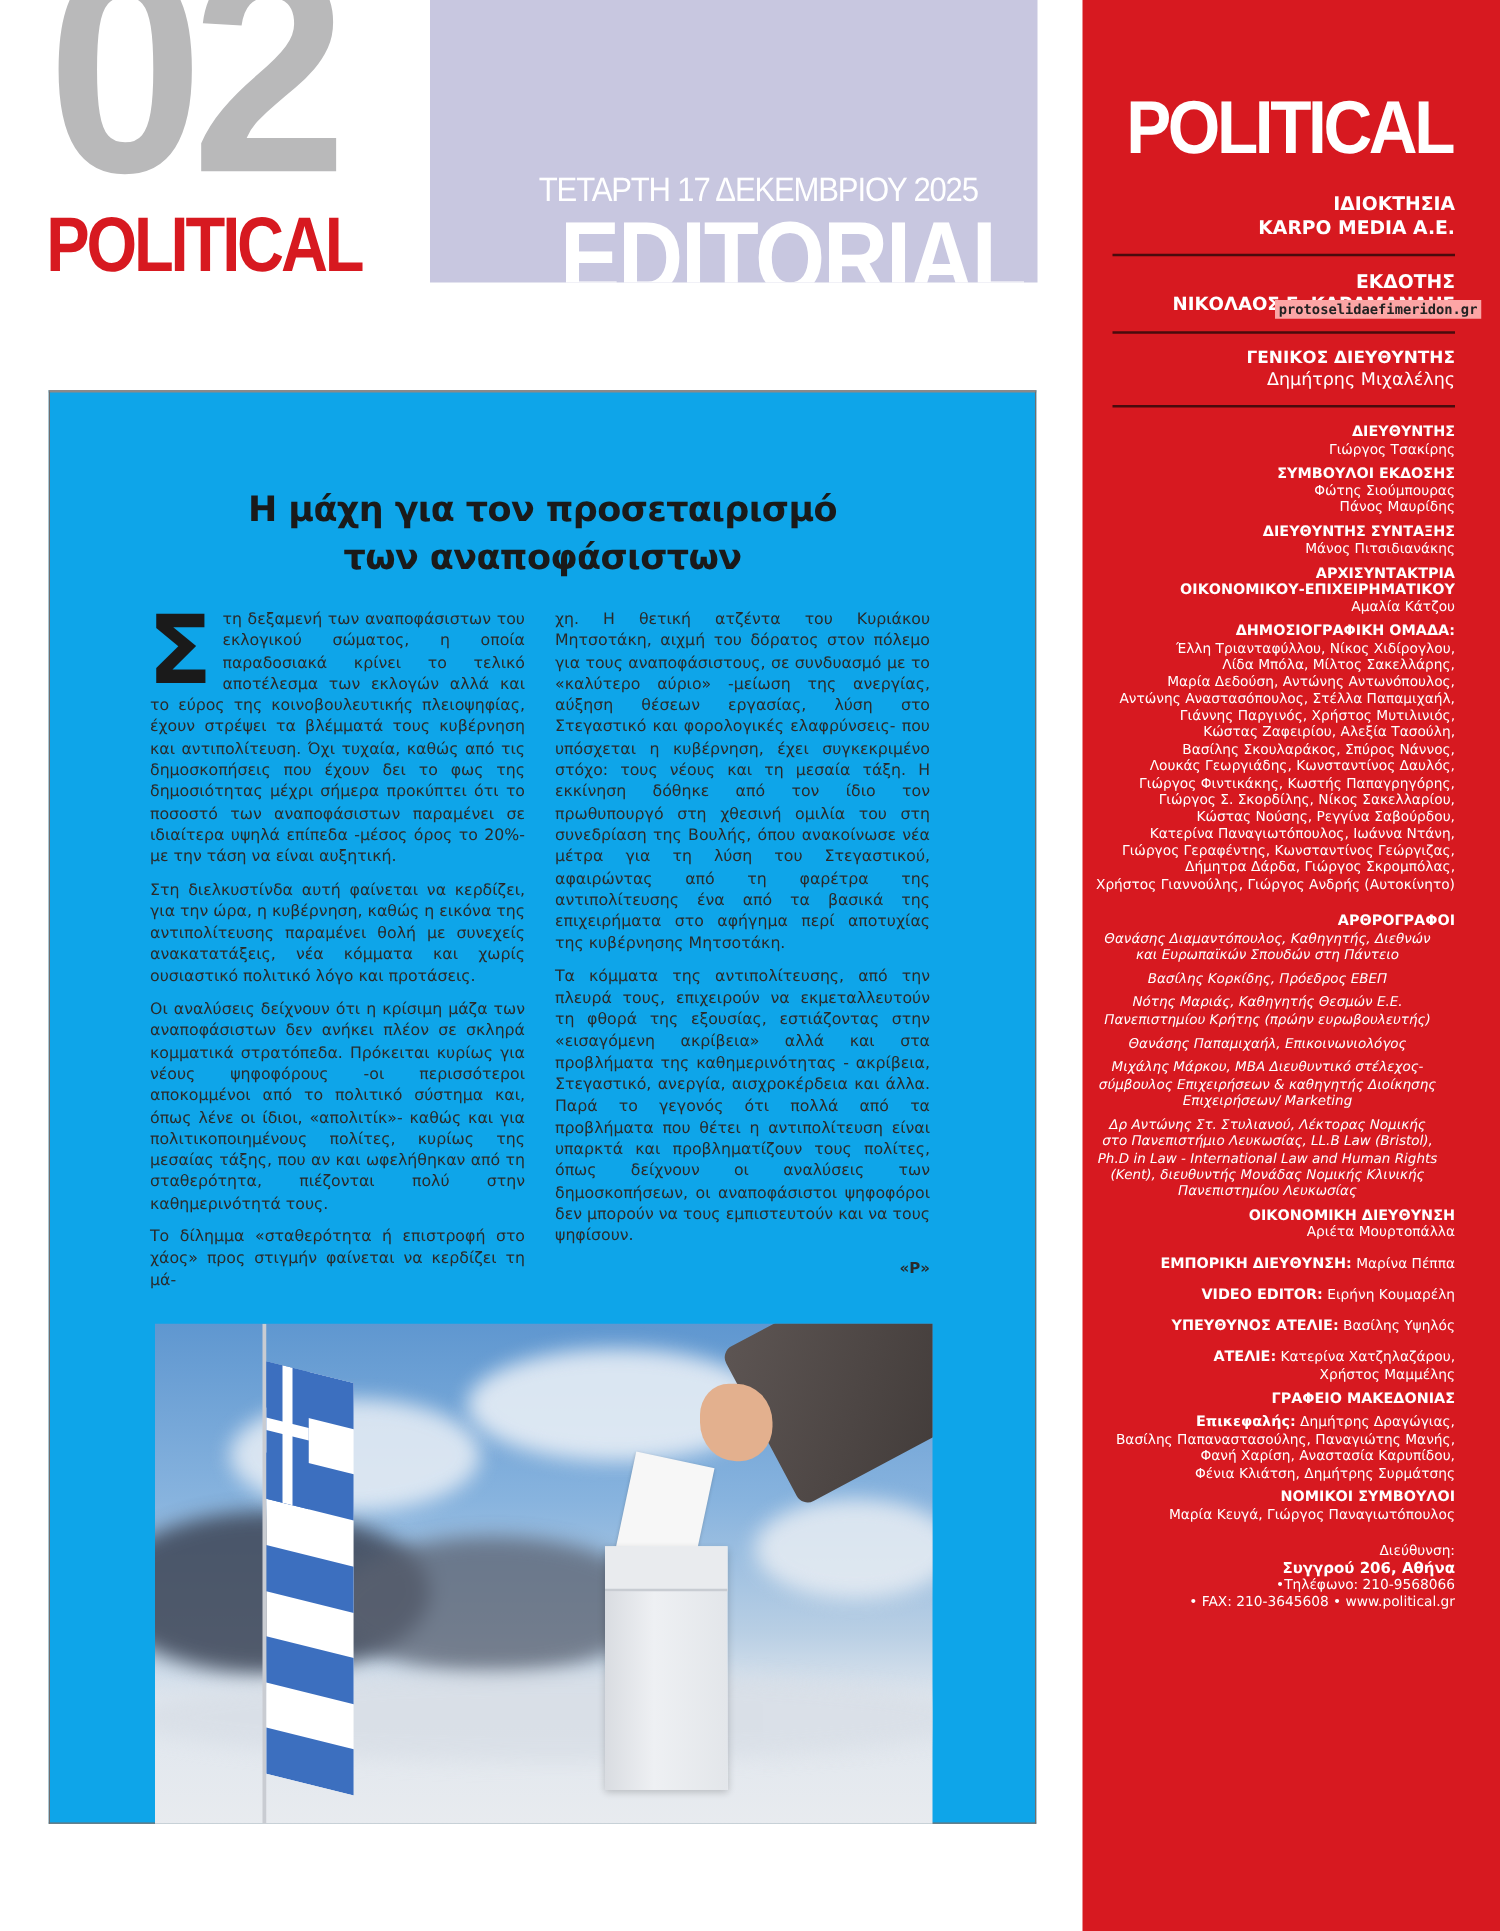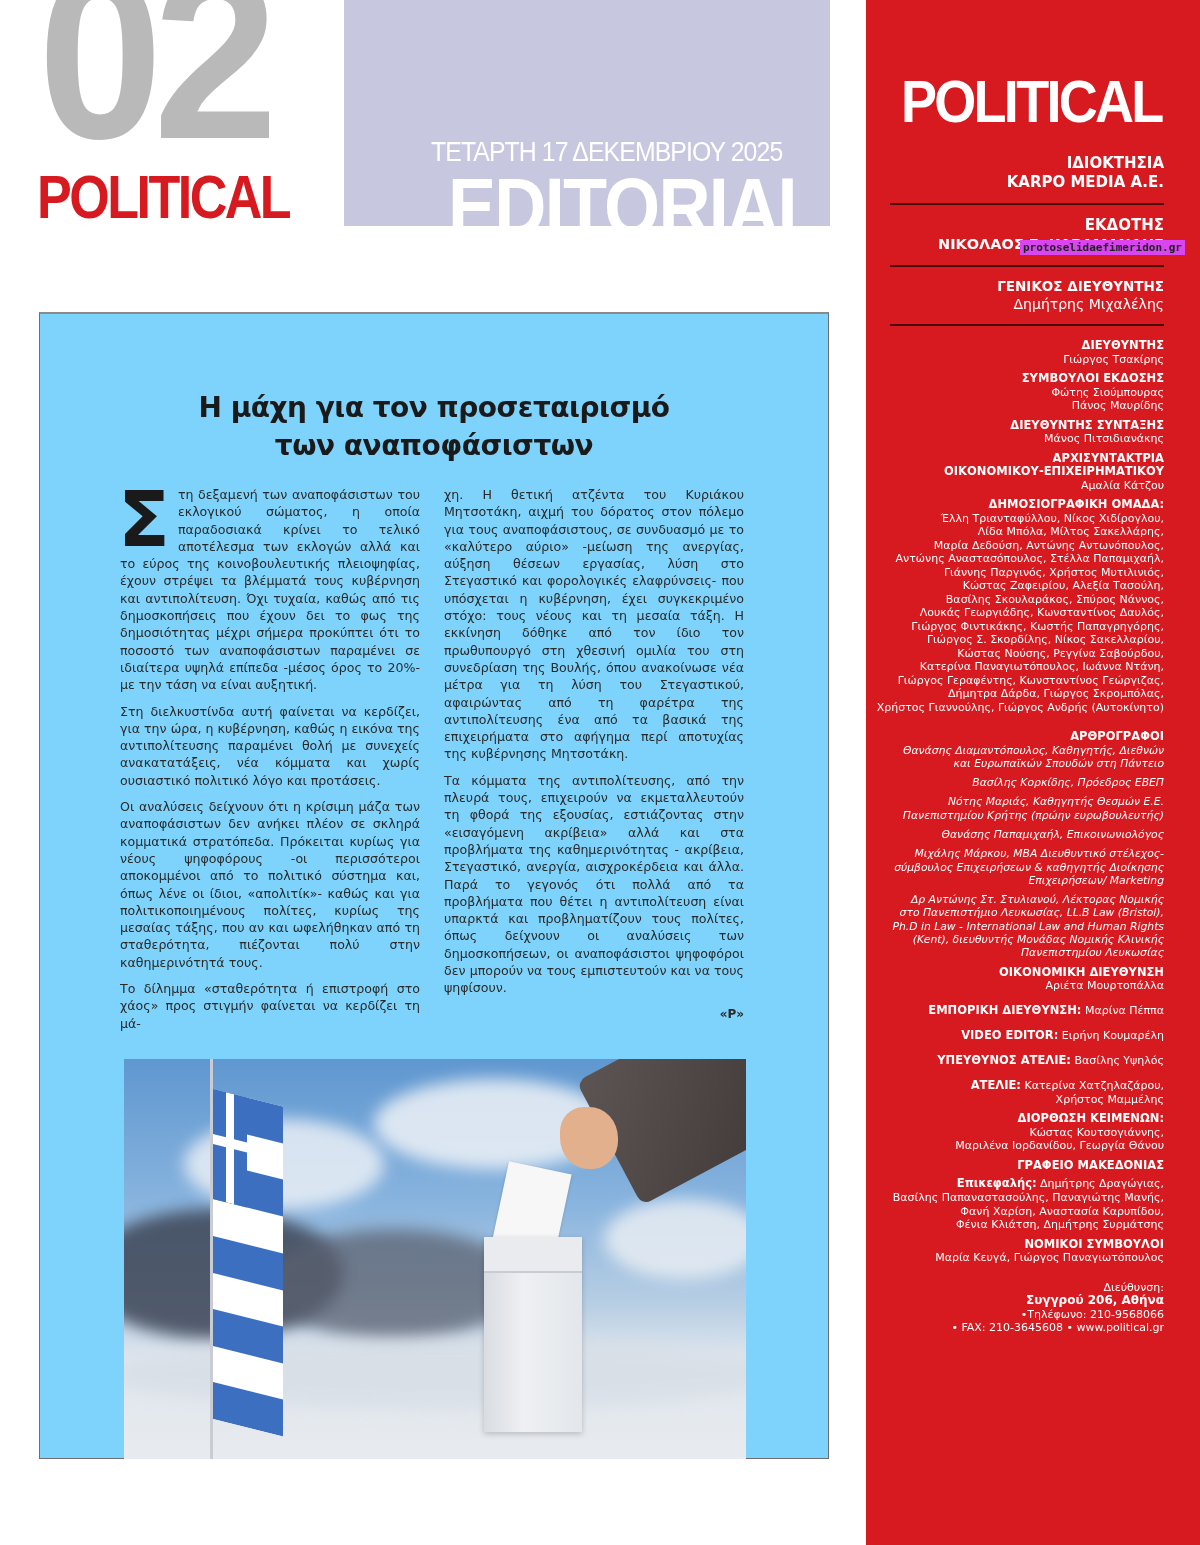--- a/index.html
+++ b/index.html
@@ -39,21 +39,21 @@
     font-family: "Liberation Sans", sans-serif; font-weight: bold;
     font-size: 82px; line-height: 82px; color: #ffffff; letter-spacing: -2px;
     transform: scaleX(0.88); transform-origin: left top;
     white-space: nowrap;
     height: 60px; overflow: hidden;
   }
   
   .article-box {
     position: absolute; left: 39px; top: 312px; width: 790px; height: 1147px;
     border: 1px solid #6e6e6e; border-top: 2px solid #8a8a8a;
-    box-sizing: border-box; background: #7dd3fc;
+    box-sizing: border-box; background: #0ea5e9;
   }
   .headline {
     position: absolute; left: 0; width: 100%; top: 75px;
     text-align: center; font-family: "DejaVu Sans", sans-serif;
     font-weight: bold; font-size: 28px; line-height: 38px; color: #1a1a1a;
     letter-spacing: -0.5px;
   }
   .col {
     position: absolute; top: 172px; width: 300px;
     font-size: 12.6px; line-height: 17.3px; color: #2a2a2a;
@@ -107,25 +107,25 @@
     font-family: "Liberation Sans", sans-serif; font-weight: bold;
     font-size: 60px; line-height: 60px; letter-spacing: -3px;
     transform: scaleX(0.9); transform-origin: right top; white-space: nowrap;
   }
   .mast-body { position: absolute; right: 36px; top: 135px; width: 300px; text-align: right; margin-top: 19px; }
   .mast-big { font-family: "DejaVu Sans", sans-serif; font-weight: bold; font-size: 15px; line-height: 19px; }
   .mast-big-name { font-size: 14.5px; line-height: 19px; }
   .mast-rule { height: 2px; background: #4a0b0d; margin: 11px 0 11px 26px; }
   .mast-label { font-weight: bold; font-size: 11.5px; line-height: 13.5px; }
   .mast-text { font-size: 11px; line-height: 13.5px; }
-  .mast-it { font-size: 10.8px; line-height: 13.3px; font-style: italic; }
+  .mast-it { font-size: 10.8px; line-height: 13.3px; font-style: italic; text-align: center; }
   .mast-block { margin-bottom: 6px; }
   .watermark {
     position: absolute; left: 1020px; top: 240px; height: 15px; padding: 0 3px;
-    background: #d946ef; color: #222; font-family: "DejaVu Sans Mono", monospace;
+    background: #fca5a5; color: #222; font-family: "DejaVu Sans Mono", monospace;
     font-size: 11px; line-height: 15px; font-weight: bold;
   }
 </style>
 </head>
 <body>
 
 <div class="lavender"></div>
 <div class="page-num">02</div>
 <div class="brand-left">POLITICAL</div>
 <div class="date">ΤΕΤΑΡΤΗ 17 ΔΕΚΕΜΒΡΙΟΥ 2025</div>
@@ -267,25 +267,20 @@
       <span class="mast-label">VIDEO EDITOR:</span><span class="mast-text"> Ειρήνη Κουμαρέλη</span>
     </div>
     <div class="mast-block">
       <span class="mast-label">ΥΠΕΥΘΥΝΟΣ ΑΤΕΛΙΕ:</span><span class="mast-text"> Βασίλης Υψηλός</span>
     </div>
     <div class="mast-block">
       <div><span class="mast-label">ΑΤΕΛΙΕ:</span><span class="mast-text"> Κατερίνα Χατζηλαζάρου,</span></div>
       <div class="mast-text">Χρήστος Μαμμέλης</div>
     </div>
     <div class="mast-block">
-      <div class="mast-label">ΔΙΟΡΘΩΣΗ ΚΕΙΜΕΝΩΝ:</div>
-      <div class="mast-text">Κώστας Κουτσογιάννης,</div>
-      <div class="mast-text">Μαριλένα Ιορδανίδου, Γεωργία Θάνου</div>
-    </div>
-    <div class="mast-block">
       <div class="mast-label">ΓΡΑΦΕΙΟ ΜΑΚΕΔΟΝΙΑΣ</div>
       <div><span class="mast-label">Επικεφαλής:</span><span class="mast-text"> Δημήτρης Δραγώγιας,</span></div>
       <div class="mast-text">Βασίλης Παπαναστασούλης, Παναγιώτης Μανής,</div>
       <div class="mast-text">Φανή Χαρίση, Αναστασία Καρυπίδου,</div>
       <div class="mast-text">Φένια Κλιάτση, Δημήτρης Συρμάτσης</div>
     </div>
     <div class="mast-block">
       <div class="mast-label">ΝΟΜΙΚΟΙ ΣΥΜΒΟΥΛΟΙ</div>
       <div class="mast-text">Μαρία Κευγά, Γιώργος Παναγιωτόπουλος</div>
     </div>

